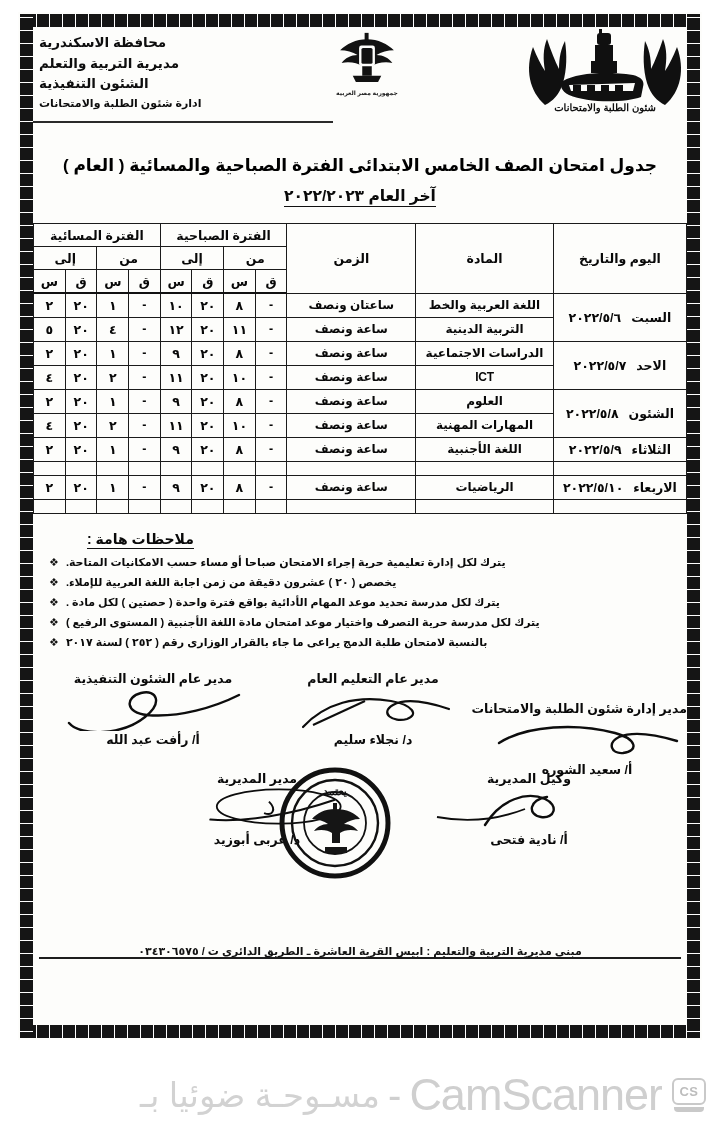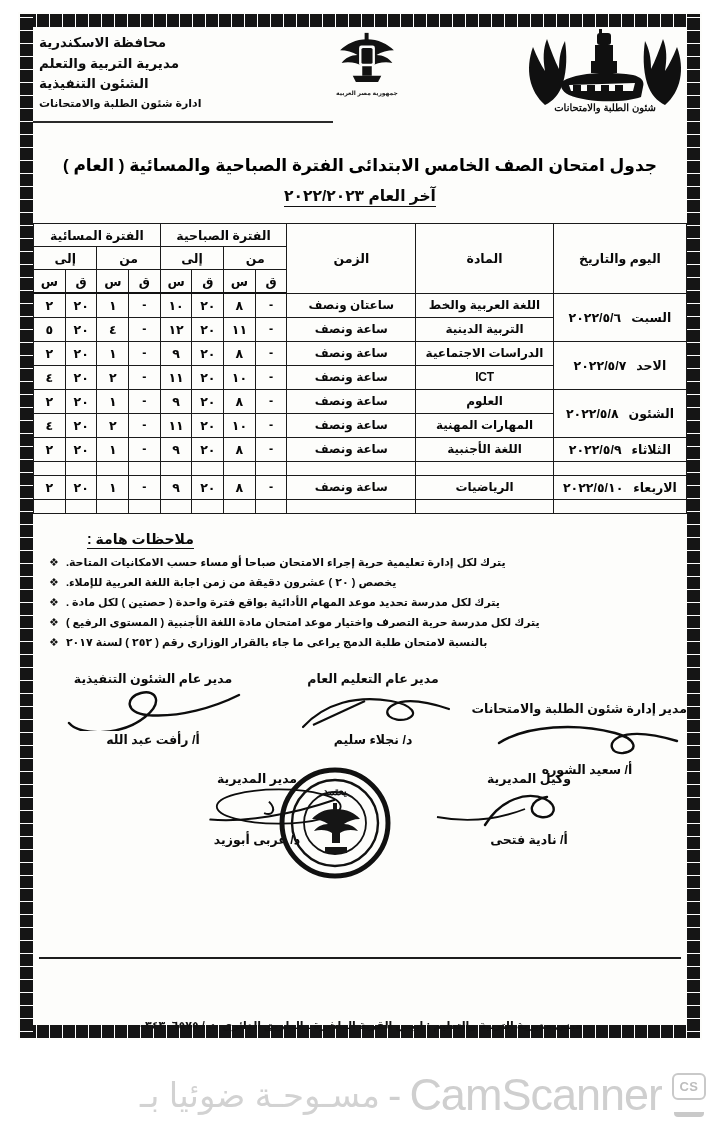--- a/index.html
+++ b/index.html
@@ -292,21 +292,21 @@
     position: absolute;
     left: 6px;
     top: 930px;
     width: 642px;
     height: 1.5px;
     background: #1d1d1d;
   }
   .footer-text {
     position: absolute;
     left: 0;
-    top: 992px;
+    top: 918px;
     width: 654px;
     text-align: center;
     font-size: 11px;
     font-weight: bold;
     color: #121212;
     letter-spacing: -0.2px;
   }
 
   
   .watermark {
@@ -316,21 +316,21 @@
     width: 720px;
     height: 74px;
     display: flex;
     align-items: center;
     background: #ffffff;
   }
   .cs-badge {
     margin-left: 10px;
     margin-right: 14px;
     width: 34px;
-    height: 44px;
+    height: 34px;
     position: relative;
     flex: none;
   }
   .cs-badge .cs-body {
     position: absolute;
     left: 0; top: 0;
     width: 34px; height: 27px;
     border: 2.4px solid #c9c9c9;
     border-radius: 6px;
     box-sizing: border-box;

